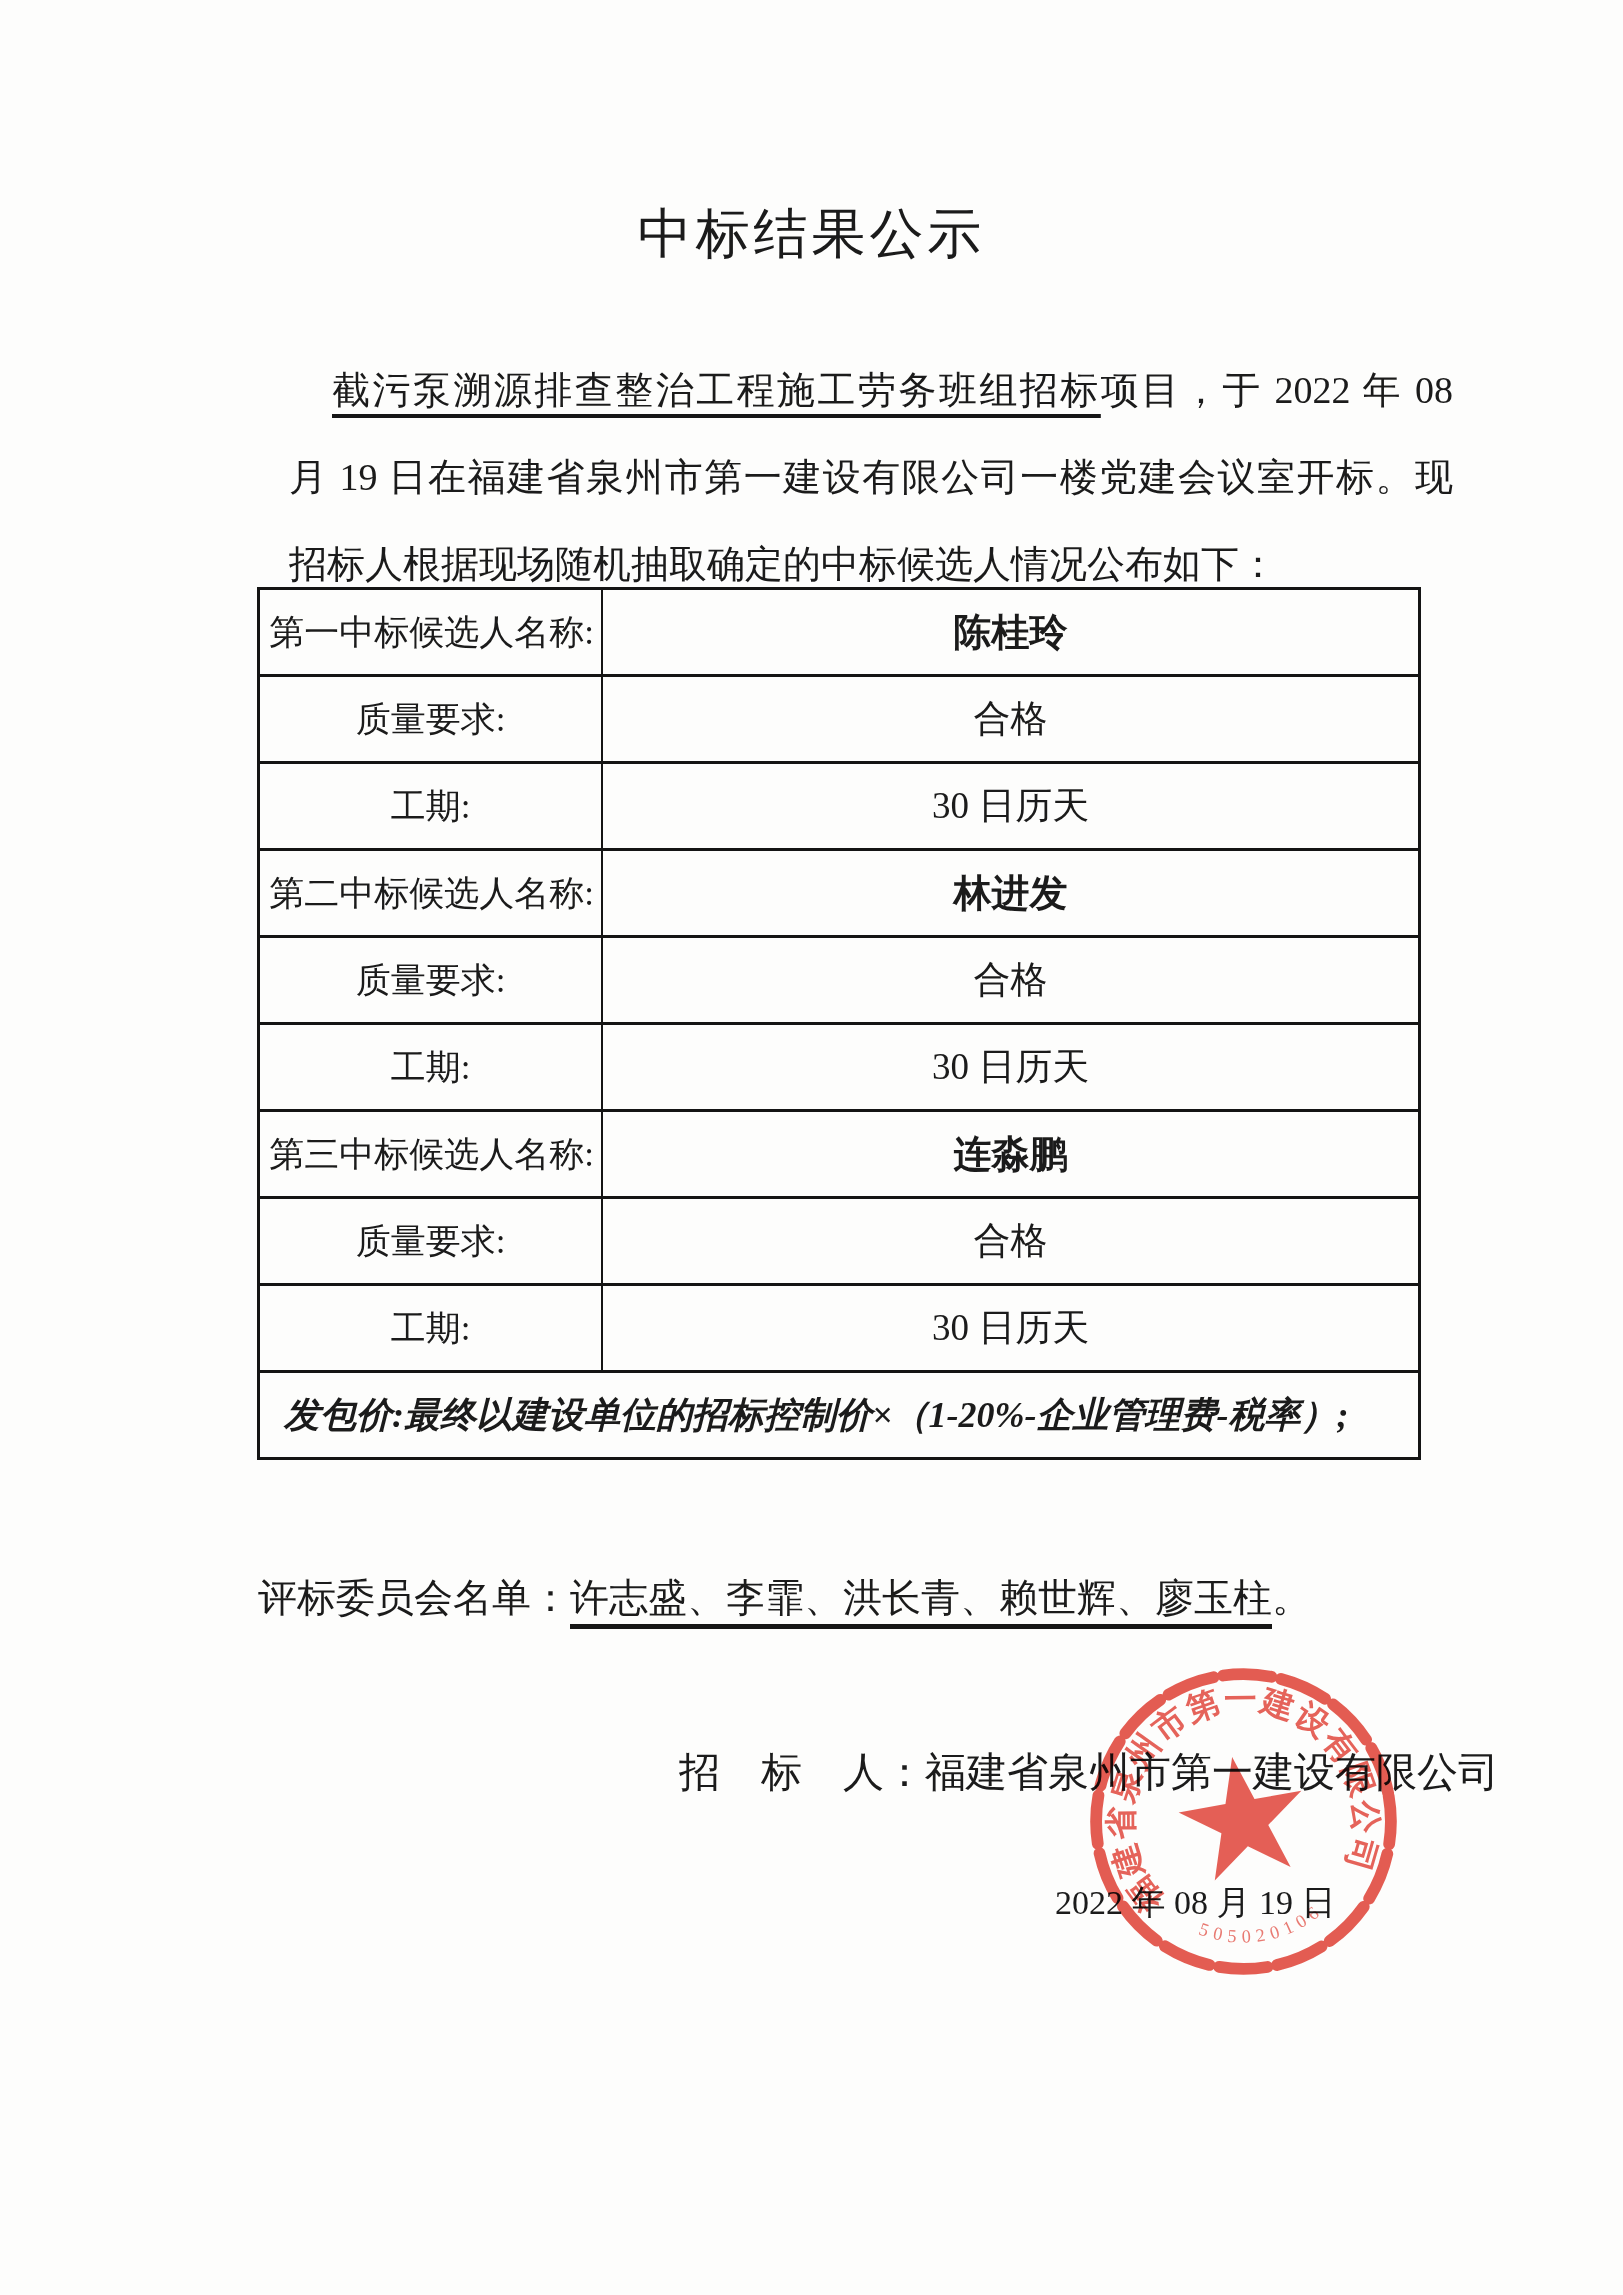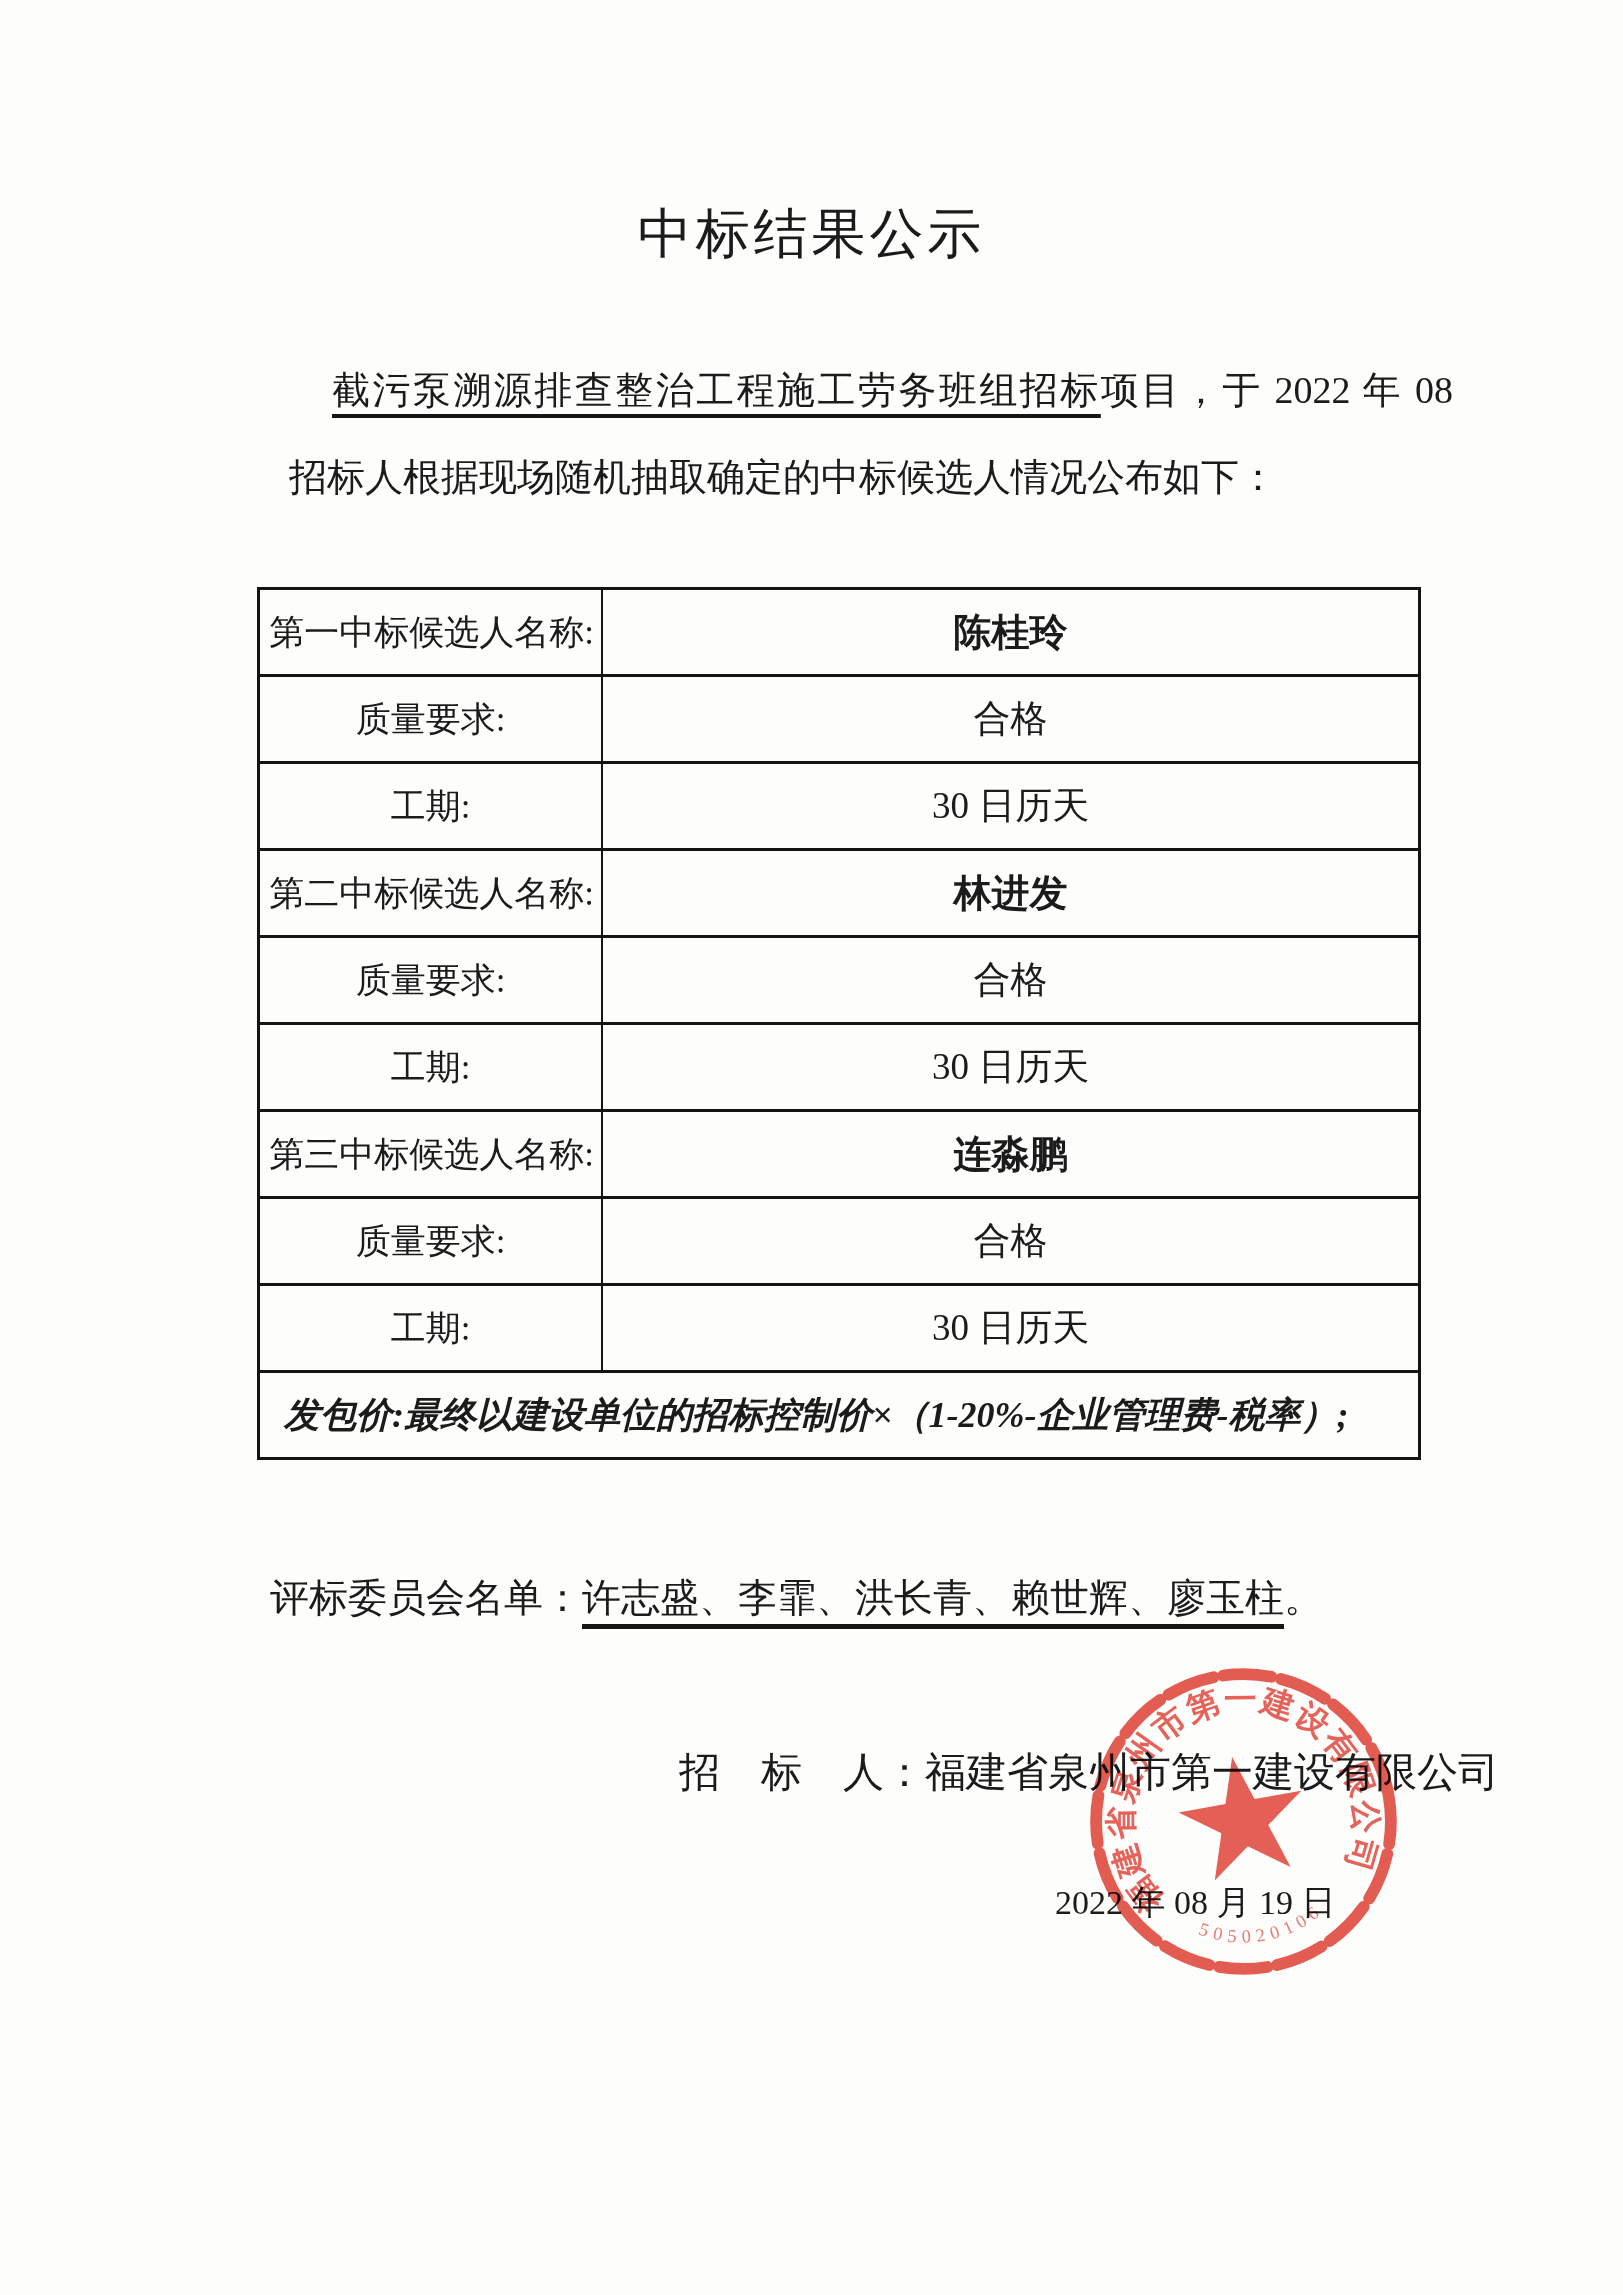--- a/index.html
+++ b/index.html
@@ -65,21 +65,21 @@
     height:84px;
     border-top:3.3px solid #141414;
     display:flex; align-items:center;
     padding-left:24px;
     font-weight:bold; font-size:36px;
     letter-spacing:0px;
     white-space:nowrap;
     font-style:italic;
   }
   .jury {
-    position:absolute; left:270px; top:1570px; width:1164px;
+    position:absolute; left:258px; top:1570px; width:1164px;
     font-size:39px; line-height:56px; white-space:nowrap;
   }
   .jury .names {
     text-decoration:underline;
     text-decoration-thickness:5.2px;
     text-underline-offset:13px;
     text-decoration-color:#161616;
   }
   .signature {
     position:absolute; left:679px; top:1746px;
@@ -103,20 +103,21 @@
 </style>
 </head>
 <body>
 
 <div class="page">
 
   <div class="doc-title">中标结果公示</div>
 
   <div class="intro">
     <div class="line indent"><span class="u-heavy">截污泵溯源排查整治工程施工劳务班组招标</span><span>项目，于 2022 年 08</span></div>
+    <div class="line">月 19 日在福建省泉州市第一建设有限公司一楼党建会议室开标。现</div>
     <div class="line last">招标人根据现场随机抽取确定的中标候选人情况公布如下：</div>
   </div>
 
   <div class="result-table">
     <div class="t-row emph">
       <div class="t-label">第一中标候选人名称:</div>
       <div class="t-value">陈桂玲</div>
     </div>
     <div class="t-row">
       <div class="t-label">质量要求:</div>

